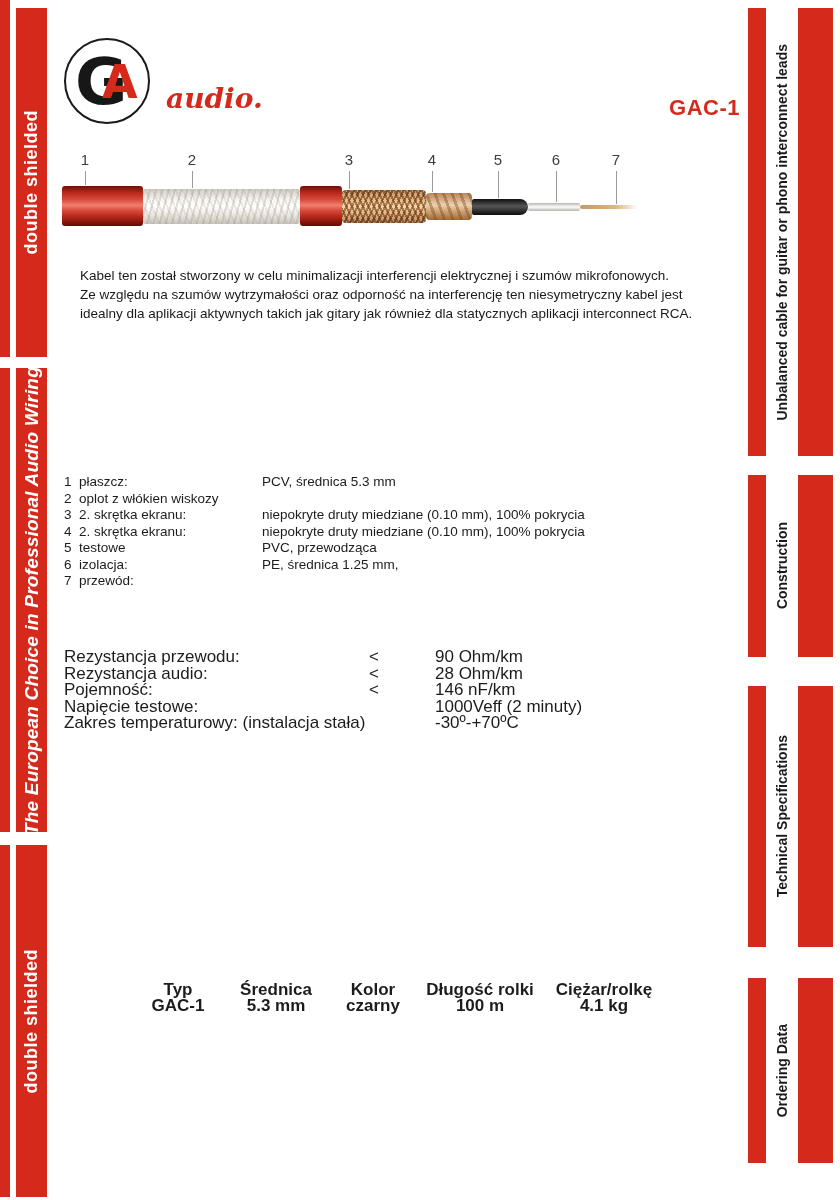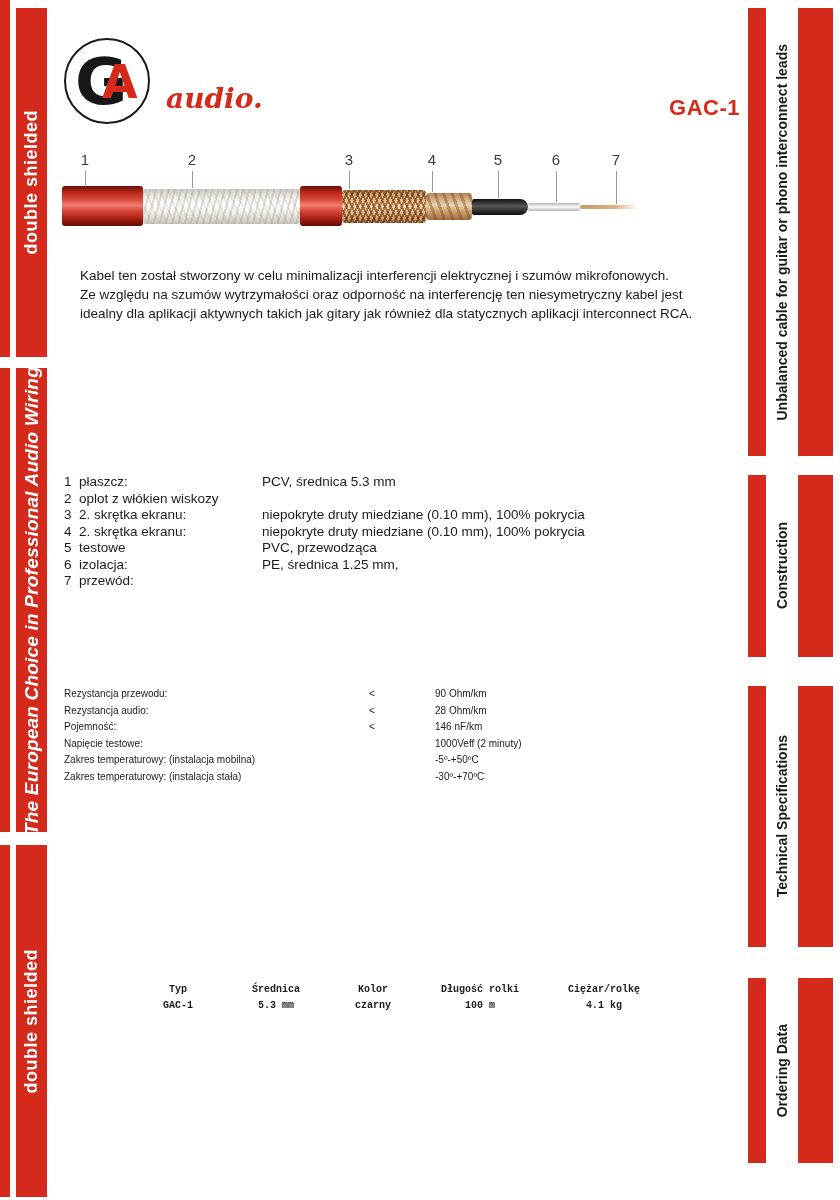--- a/index.html
+++ b/index.html
@@ -62,27 +62,27 @@
   .conductor { background:linear-gradient(to right,#c69a63,#dcb483 60%,rgba(220,180,131,0));
     border-radius:2px; }
   
   .desc { position:absolute; left:80px; top:266px; width:660px; font-size:13.5px;
     line-height:19px; color:#1a1a1a; }
   .ctable { position:absolute; left:64px; top:474px; width:620px; font-size:13.5px; }
   .crow { display:flex; line-height:16.5px; }
   .crow .num { width:15px; }
   .crow .lbl { width:183px; }
   .crow .val { flex:1; }
-  .stable { position:absolute; left:64px; top:686px; width:620px; font-size:10px; }
+  .stable { position:absolute; left:64px; top:649px; width:620px; font-size:17px; }
   .srow { display:flex; line-height:16.5px; }
   .srow .lbl { width:305px; }
   .srow .op { width:66px; }
   .srow .val { flex:1; }
   .ocol { position:absolute; transform:translateX(-50%); text-align:center;
-    font-size:10px; font-weight:bold; white-space:nowrap;font-family:Liberation Mono, monospace; }
+    font-size:17px; font-weight:bold; white-space:nowrap; }
   .ocol .hd { line-height:16px; }
   .ocol .vl { line-height:16px; }
 </style>
 </head>
 <body>
 
 <div class="page">
 
   <div class="vseg" style="left:0;width:10px;top:0;height:357px"></div>
   <div class="vseg" style="left:0;width:10px;top:368px;height:464px"></div>
@@ -211,25 +211,20 @@
       <span class="lbl">Pojemność:</span>
       <span class="op">&lt;</span>
       <span class="val">146 nF/km</span>
     </div>
     <div class="srow">
       <span class="lbl">Napięcie testowe:</span>
       <span class="op"></span>
       <span class="val">1000Veff (2 minuty)</span>
     </div>
     <div class="srow">
-      <span class="lbl">Zakres temperaturowy: (instalacja mobilna)</span>
-      <span class="op"></span>
-      <span class="val">-5º-+50ºC</span>
-    </div>
-    <div class="srow">
       <span class="lbl">Zakres temperaturowy: (instalacja stała)</span>
       <span class="op"></span>
       <span class="val">-30º-+70ºC</span>
     </div>
   </div>
 
   <div class="ocol" style="left:178px;top:982px">
     <div class="hd">Typ</div>
     <div class="vl">GAC-1</div>
   </div>

